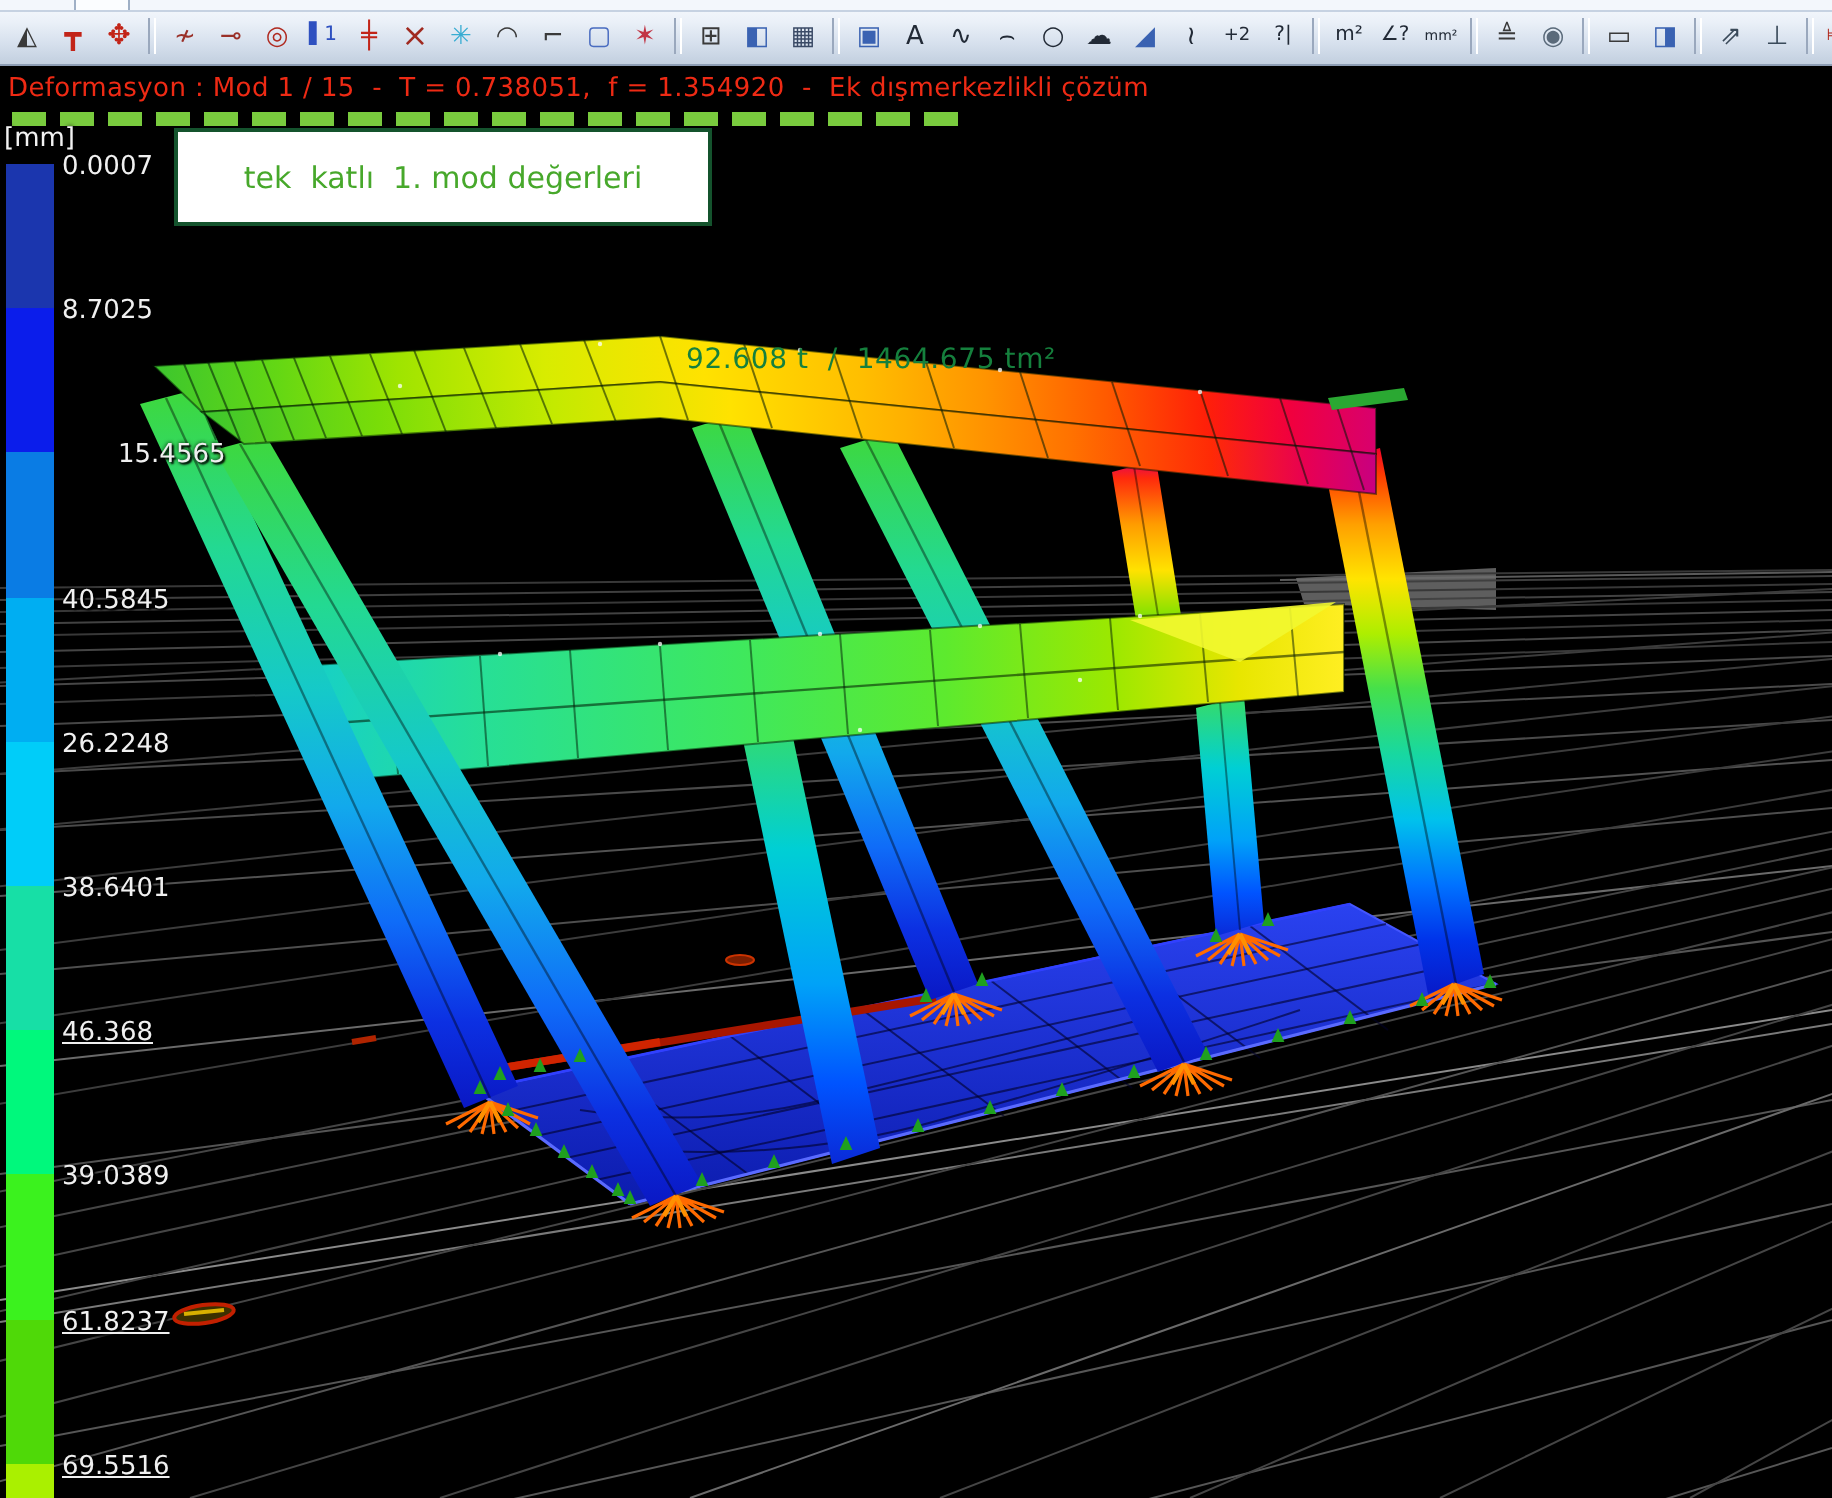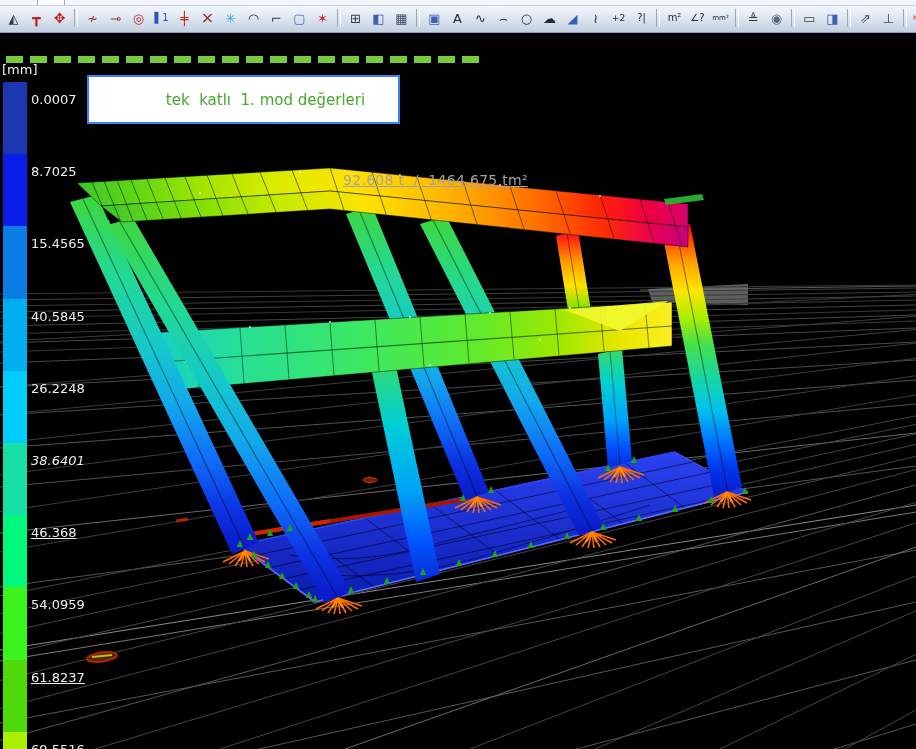--- a/index.html
+++ b/index.html
@@ -21,29 +21,29 @@
   
   #status-text{position:absolute;left:4px;top:37px;font-size:13px;color:#ee2a14;
     letter-spacing:.2px;white-space:pre;z-index:20;}
   #green-dashes{position:absolute;left:6px;top:56px;width:477px;height:7px;z-index:20;
     background:repeating-linear-gradient(90deg,#79cb3e 0px,#79cb3e 17px,transparent 17px,transparent 24px);}
   #mm-label{position:absolute;left:2px;top:62px;font-size:13px;color:#f2f2f2;z-index:20;
     text-shadow:1px 1px 1px #000,0 0 2px #000;}
   
   #colorbar{position:absolute;left:3px;top:82px;width:24px;height:667px;z-index:20;}
   .cb-seg{position:absolute;left:0;width:24px;}
-  #colorbar-labels{position:absolute;left:31px;top:16px;width:70px;height:557px;z-index:20;}
+  #colorbar-labels{position:absolute;left:31px;top:0;width:70px;height:557px;z-index:20;}
   .cb-label{position:absolute;left:0;font-size:13px;color:#f0f0f0;white-space:nowrap;
     text-shadow:1px 1px 1px #000,0 0 2px #000;}
   
-  #annotation-box{position:absolute;left:87px;top:75px;width:265px;height:45px;background:#ffffff;
-    border:2px solid #3b82f6;z-index:22;display:flex;align-items:center;justify-content:center;padding-left:44px;}
+  #annotation-box{position:absolute;left:87px;top:64px;width:265px;height:45px;background:#ffffff;
+    border:2px solid #14532d;z-index:22;display:flex;align-items:center;justify-content:center;}
   #annotation-text{color:#47a82b;font-size:15px;white-space:pre;}
-  #model-label{position:absolute;left:343px;top:172px;font-size:14px;color:#a3a3a3;
-    white-space:pre;z-index:21;letter-spacing:.3px;text-decoration:underline;}
+  #model-label{position:absolute;left:343px;top:172px;font-size:14px;color:#15803d;
+    white-space:pre;z-index:21;letter-spacing:.3px;}
   #scene{position:absolute;left:0;top:0;z-index:5;}
 </style>
 </head>
 <body>
 
 <div id="app">
 
   <svg id="scene" width="916" height="749" viewBox="0 0 916 749">
     <defs>
       <linearGradient id="gRoof" x1="0" y1="0" x2="1" y2="0">
@@ -385,44 +385,45 @@
         <span class="tb-icon" style="color: rgb(58, 58, 58);">▭</span>
         <span class="tb-icon" style="color: rgb(58, 98, 178);">◨</span>
         <span class="tb-sep"></span>
         <span class="tb-icon" style="color: rgb(58, 74, 90);">⇗</span>
         <span class="tb-icon" style="color: rgb(58, 74, 90);">⊥</span>
         <span class="tb-sep"></span>
         <span class="tb-icon" style="color: rgb(176, 36, 24); font-size: 8px;">⊨xy</span>
       </div>
   </div>
 
+  <div id="status-text">Deformasyon : Mod 1 / 15  -  T = 0.738051,  f = 1.354920  -  Ek dışmerkezlikli çözüm</div>
   <div id="green-dashes"></div>
   <div id="mm-label">[mm]</div>
 
   <div id="colorbar">
       <div class="cb-seg" style="top: 0px; height: 72.2px; background: rgb(27, 54, 174);"></div>
       <div class="cb-seg" style="top: 72.2px; height: 72.2px; background: rgb(11, 29, 235);"></div>
       <div class="cb-seg" style="top: 144.4px; height: 72.2px; background: rgb(10, 124, 228);"></div>
       <div class="cb-seg" style="top: 216.6px; height: 72.2px; background: rgb(0, 174, 242);"></div>
       <div class="cb-seg" style="top: 288.8px; height: 72.2px; background: rgb(0, 205, 249);"></div>
       <div class="cb-seg" style="top: 361px; height: 72.2px; background: rgb(23, 223, 166);"></div>
       <div class="cb-seg" style="top: 433.2px; height: 72.2px; background: rgb(0, 248, 124);"></div>
       <div class="cb-seg" style="top: 505.4px; height: 72.2px; background: rgb(59, 242, 30);"></div>
       <div class="cb-seg" style="top: 577.6px; height: 72.2px; background: rgb(79, 217, 8);"></div>
       <div class="cb-seg" style="top: 649.8px; height: 17px; background: rgb(170, 240, 0);"></div>
     </div>
   <div id="colorbar-labels">
       <div class="cb-label" style="top: 76px;">0.0007</div>
       <div class="cb-label" style="top: 148.2px;">8.7025</div>
-      <div class="cb-label" style="top: 220.4px;">15.4565</div>
+      <div class="cb-label" style="top: 220.4px; margin-left: 28px;">15.4565</div>
       <div class="cb-label" style="top: 292.6px;">40.5845</div>
       <div class="cb-label" style="top: 364.8px;">26.2248</div>
-      <div class="cb-label" style="top: 437px; font-style: italic;">38.6401</div>
+      <div class="cb-label" style="top: 437px;">38.6401</div>
       <div class="cb-label" style="top: 509.2px; text-decoration: underline;">46.368</div>
-      <div class="cb-label" style="top: 581.4px;">54.0959</div>
+      <div class="cb-label" style="top: 581.4px;">39.0389</div>
       <div class="cb-label" style="top: 653.6px; text-decoration: underline;">61.8237</div>
       <div class="cb-label" style="top: 725.8px; text-decoration: underline;">69.5516</div>
     </div>
 
   <div id="annotation-box">
     <span id="annotation-text">tek  katlı  1. mod değerleri</span>
   </div>
   <div id="model-label">92.608 t  /  1464.675 tm²</div>
 
 </div>

